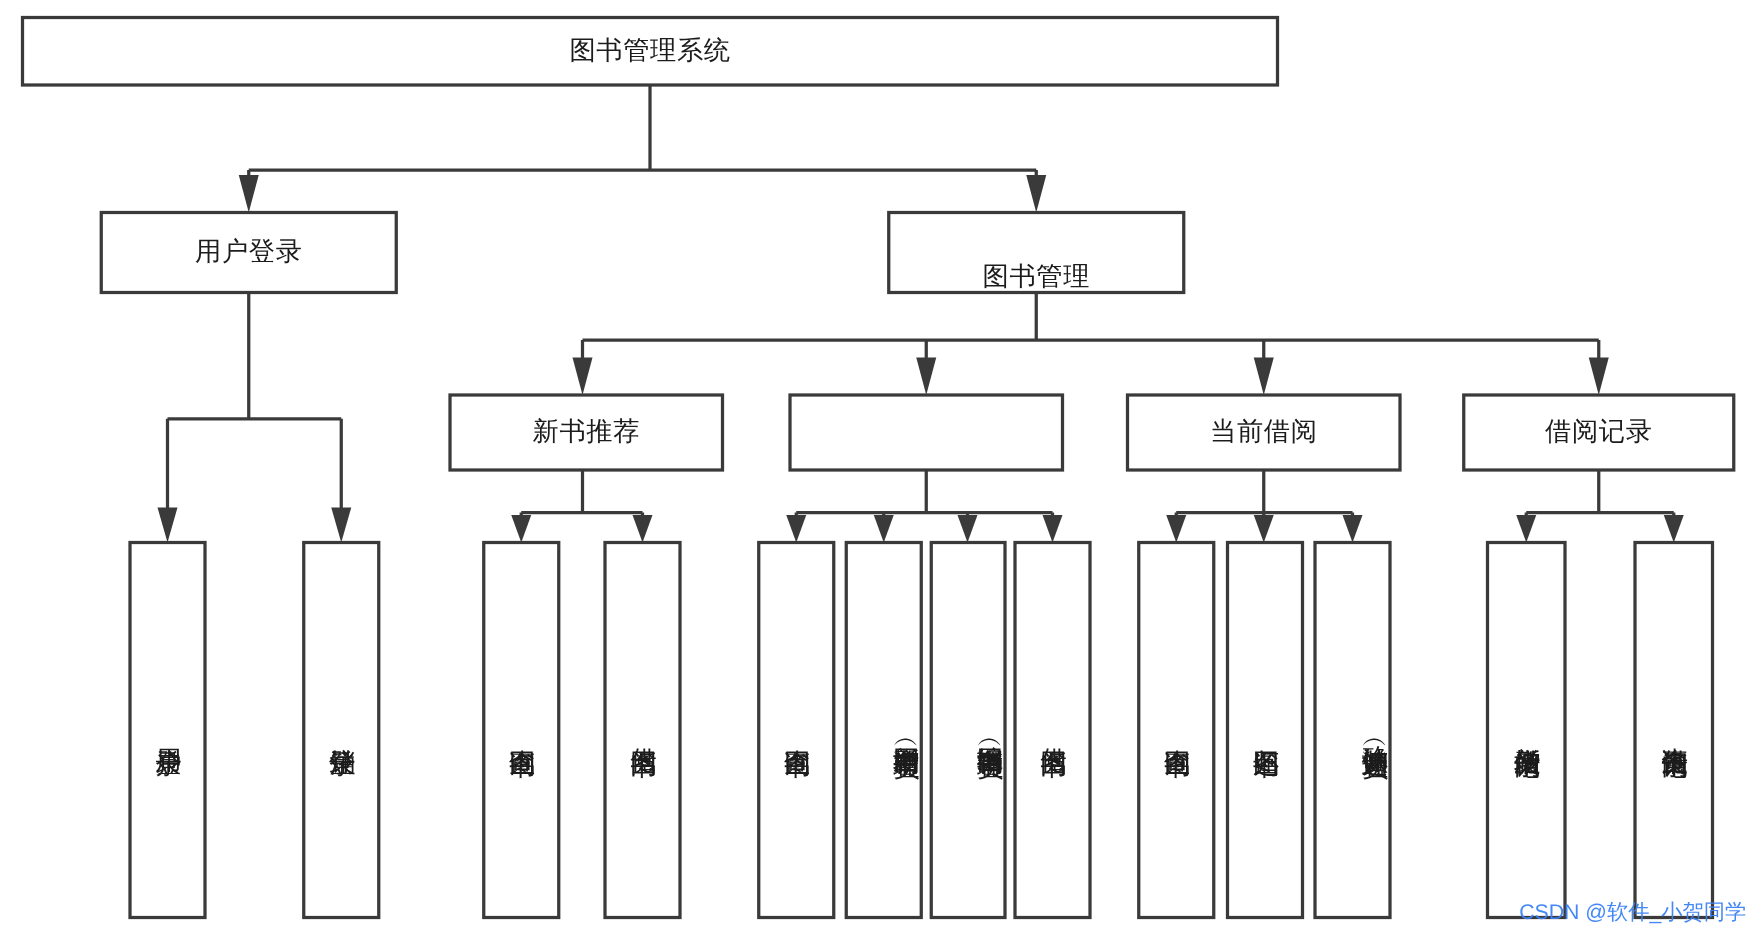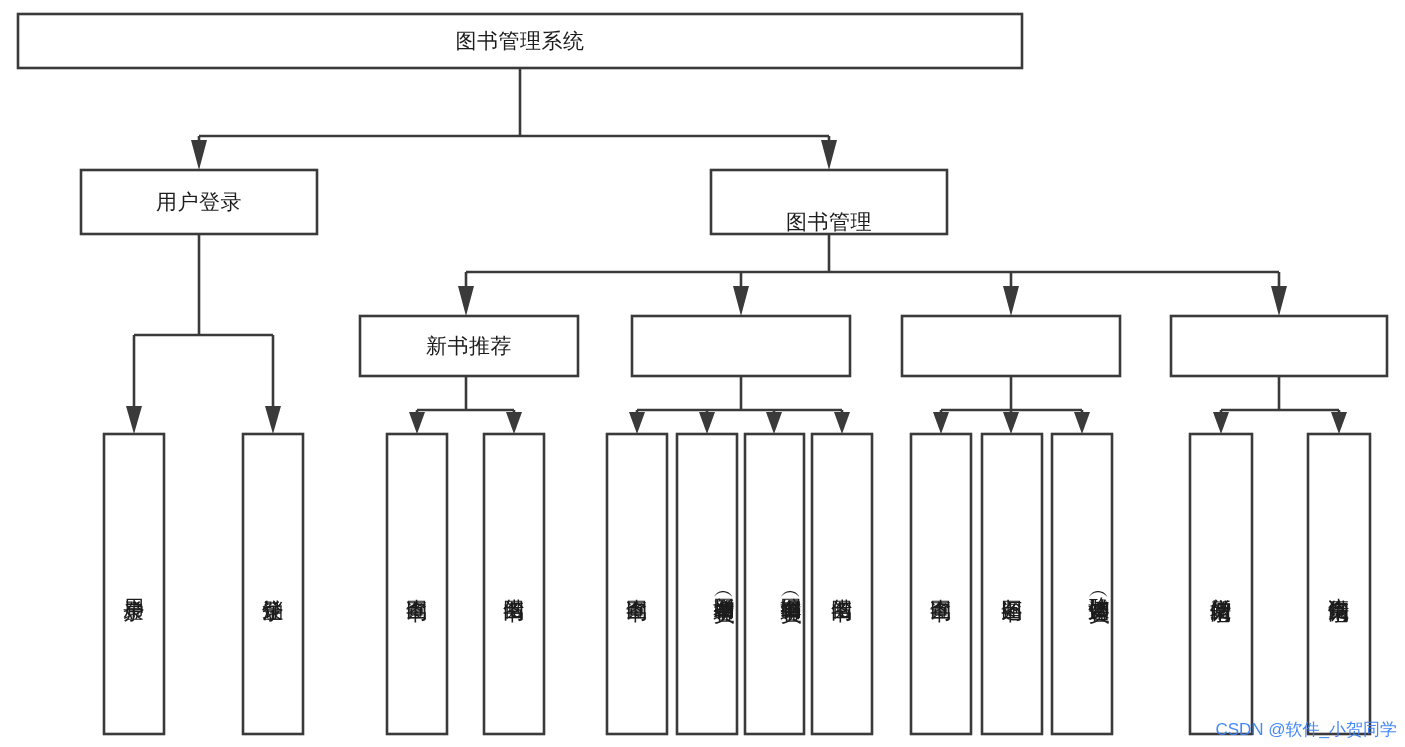--- a/index.html
+++ b/index.html
@@ -171,20 +171,22 @@
     <polygon class="arrow-head" points="1213,412 1229,412 1221,434"></polygon>
     <polygon class="arrow-head" points="1331,412 1347,412 1339,434"></polygon>
   </svg>
 
   <div class="node-label-h" style="left:18px; top:14px; width:1004px; height:54px;">图书管理系统</div>
 
   <div class="node-label-h" style="left:81px; top:170px; width:236px; height:64px;">用户登录</div>
   <div class="node-label-h" style="left:711px; top:170px; width:236px; height:64px;margin-top:20px;">图书管理</div>
 
   <div class="node-label-h" style="left:360px; top:316px; width:218px; height:60px;text-align:center;">新书推荐</div>
+  <div class="node-label-h" style="left:902px; top:316px; width:218px; height:60px;">当前借阅</div>
+  <div class="node-label-h" style="left:1171px; top:316px; width:216px; height:60px;">借阅记录</div>
 
   <div class="node-label-v" style="left:104px; top:434px; width:60px; height:300px;">用户登录</div>
   <div class="node-label-v" style="left:243px; top:434px; width:60px; height:300px;">注销登录</div>
 
   <div class="node-label-v" style="left:387px; top:434px; width:60px; height:300px;">查询图书</div>
   <div class="node-label-v" style="left:484px; top:434px; width:60px; height:300px;">借阅图书</div>
 
   <div class="node-label-v" style="left:607px; top:434px; width:60px; height:300px;">查询图书</div>
   <div class="node-label-v" style="left:677px; top:436px; width:60px; height:296px; align-items:flex-start;">新增图书（管理员）</div>
   <div class="node-label-v" style="left:745px; top:436px; width:59px; height:296px; align-items:flex-start;">编辑图书（管理员）</div>

